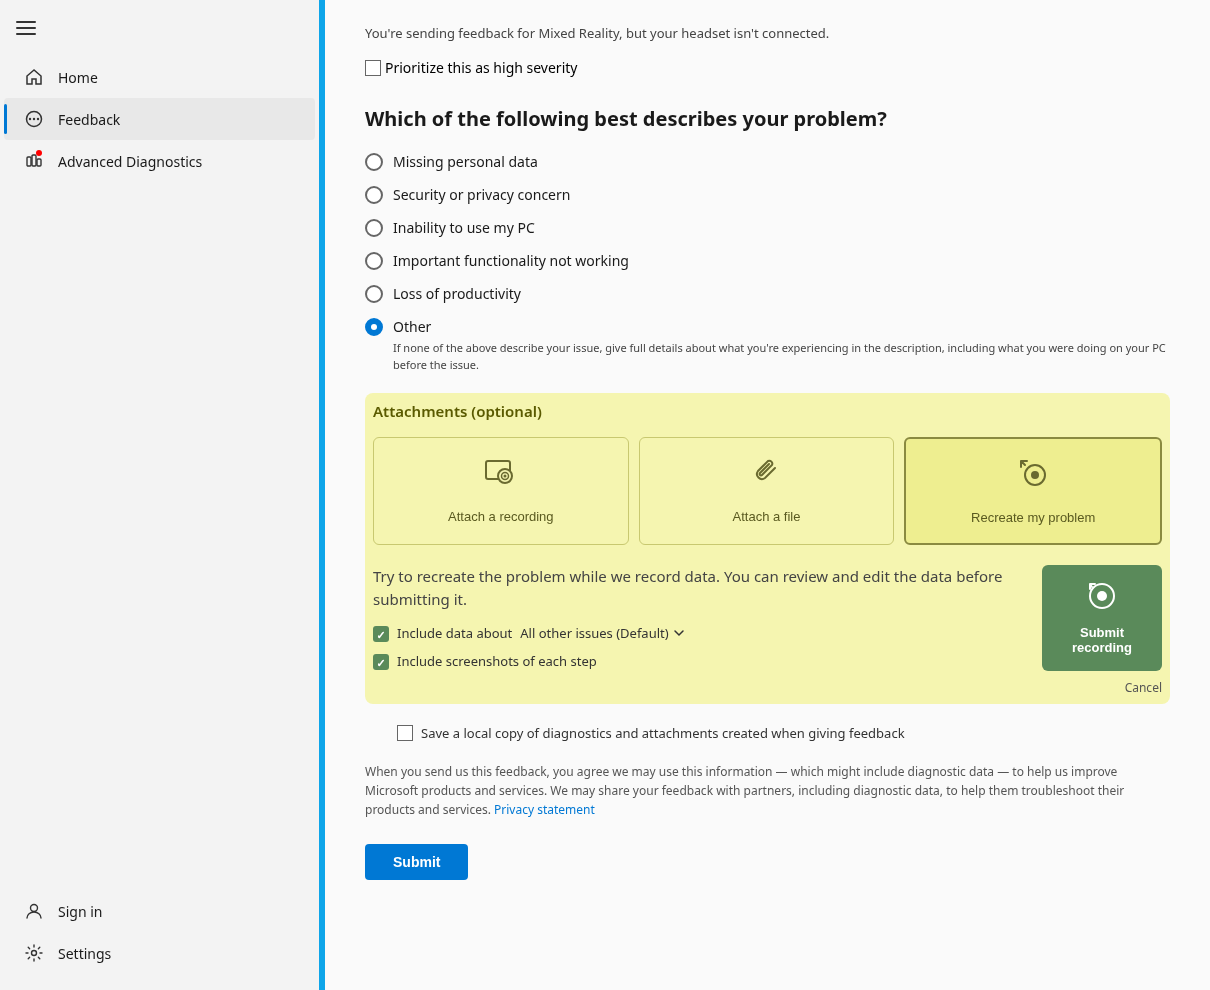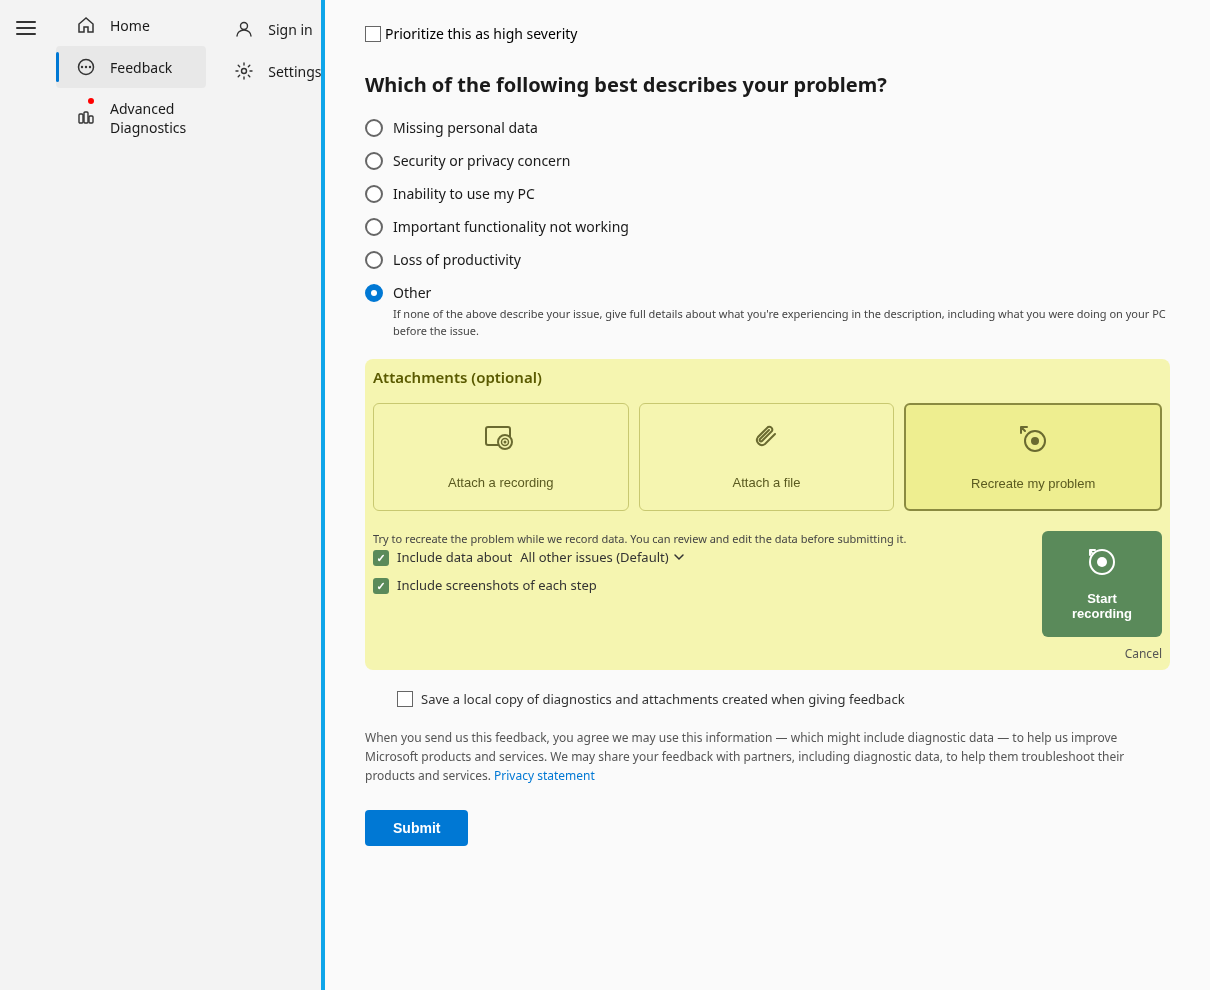--- a/index.html
+++ b/index.html
@@ -12,23 +12,23 @@
       width: 1210px;
       overflow: hidden;
     }
 
     
     .sidebar {
       width: 325px;
       min-width: 325px;
       background: #f3f3f3;
       display: flex;
-      flex-direction: row;
+      flex-direction: column;
       padding: 0;
-      border-right: 4px solid #0ea5e9;
+      border-right: 6px solid #0ea5e9;
     }
     .sidebar-hamburger {
       padding: 18px 16px 10px 16px;
     }
     .sidebar-nav {
       flex: 1;
       padding: 4px 0;
     }
     .sidebar-item {
       display: flex;
@@ -202,22 +202,23 @@
 
     .recreate-panel {
       display: flex;
       gap: 16px;
       align-items: flex-start;
     }
     .recreate-info {
       flex: 1;
     }
     .recreate-desc {
-      font-size: 11px;
+      font-size: 15px;
       color: #444;
+      margin-bottom: 14px;
       line-height: 1.5;
     }
     .include-row {
       display: flex;
       align-items: flex-end;
       gap: 8px;
       margin-bottom: 10px;
       font-size: 13px;
       color: #333;
     }
@@ -377,20 +378,21 @@
           <path d="M9 1v2M9 15v2M1 9h2M15 9h2M3.22 3.22l1.42 1.42M13.36 13.36l1.42 1.42M3.22 14.78l1.42-1.42M13.36 4.64l1.42-1.42" stroke="#333" stroke-width="1.4" stroke-linecap="round"></path>
         </svg>
       </span>
       <span>Settings</span>
     </div>
   </div>
 </div>
 
 <div class="main">
 
+  <p class="info-text">You're sending feedback for Mixed Reality, but your headset isn't connected.</p>
 
   <div class="priority-row">
     <div class="checkbox-square"></div>
     <span>Prioritize this as high severity</span>
   </div>
 
   <h2 class="section-title">Which of the following best describes your problem?</h2>
 
   <div class="radio-group">
 
@@ -488,21 +490,21 @@
 
       <div class="recording-actions">
         <button class="start-recording-btn">
           <span class="recording-icon">
             <svg width="30" height="30" viewBox="0 0 30 30" fill="none">
               <circle cx="15" cy="15" r="12" stroke="white" stroke-width="2"></circle>
               <circle cx="15" cy="15" r="5" fill="white"></circle>
               <path d="M5 6 L3 3 M3 3 L3 8 M3 3 L8 3" stroke="white" stroke-width="2" stroke-linecap="round" stroke-linejoin="round"></path>
             </svg>
           </span>
-          <span>Start recording</span>
+          <span>Submit recording</span>
         </button>
         <p class="cancel-text">Cancel</p>
       </div>
     </div>
   </div>
 
   
   <div class="save-local-row">
     <div class="checkbox-square"></div>
     <span>Save a local copy of diagnostics and attachments created when giving feedback</span>

